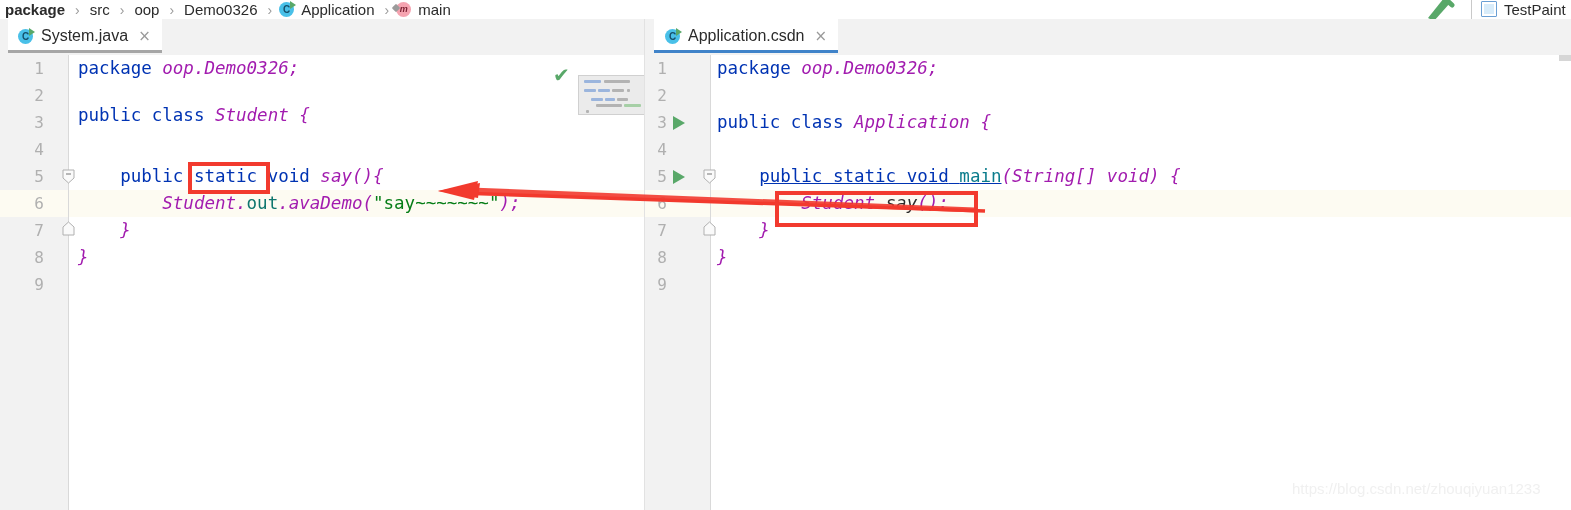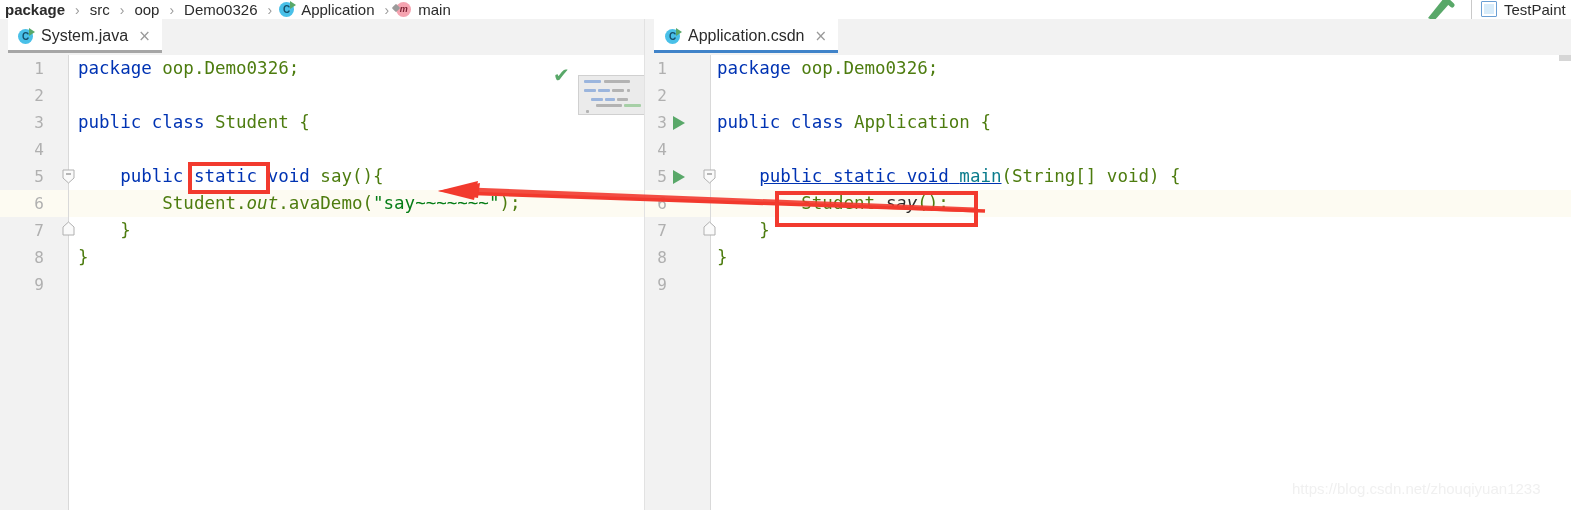--- a/index.html
+++ b/index.html
@@ -136,24 +136,24 @@
   .hl-line{
     position:absolute;left:0;right:0;height:27px;background:#fdfbf2;
   }
   .gutter-hl{
     position:absolute;left:0;width:100%;height:27px;background:#fdfbf2;
   }
 
   
   .kw{color:#0033b3;}
   .str{color:#067d17;}
-  .fieldi{color:#4d7c0f;font-style:italic;text-align:center;}
+  .fieldi{color:#0f766e;text-align:center;}
   .methi{font-style:italic;}
   .mname{color:#0b7c8c;}
-  .plain{color:#4d7c0f;}
+  .plain{color:#a21caf;font-style:italic;}
   .underlined{text-decoration:underline;text-decoration-color:#0033b3;}
 
   
   .run-arrow{
     position:absolute;width:0;height:0;
     border-left:12px solid #59a869;
     border-top:7px solid transparent;border-bottom:7px solid transparent;
   }
   .fold{
     position:absolute;width:13px;height:15px;
@@ -266,21 +266,21 @@
           <svg class="fold" style="left:62px;top:166px;" viewBox="0 0 13 15">
             <path d="M6.5 1 L12 6 V14 H1 V6 Z" fill="#fafafa" stroke="#b0b0b0"></path>
           </svg>
         </div>
 
         <div class="code-area">
           <div class="hl-line" style="top:135px;"></div>
 
           <div class="line" style="position:absolute;top:0px;left:9px;"><span class="kw">package</span><span class="plain"> oop.Demo0326;</span></div>
           <div class="line" style="position:absolute;top:27px;left:9px;"></div>
-          <div class="line" style="position:absolute;top:54px;left:9px;"><span class="kw">public class</span><span class="plain"> Student {</span></div>
+          <div class="line" style="position:absolute;top:47px;left:9px;"><span class="kw">public class</span><span class="plain"> Student {</span></div>
           <div class="line" style="position:absolute;top:81px;left:9px;"></div>
           <div class="line" style="position:absolute;top:108px;left:9px;"><span class="plain">    </span><span class="kw">public static void</span><span class="plain"> </span><span class="plain">say</span><span class="plain">(){</span></div>
           <div class="line" style="position:absolute;top:135px;left:9px;"><span class="plain">        Student.</span><span class="fieldi">out</span><span class="plain">.avaDemo(</span><span class="str">"say~~~~~~~"</span><span class="plain">);</span></div>
           <div class="line" style="position:absolute;top:162px;left:9px;"><span class="plain">    }</span></div>
           <div class="line" style="position:absolute;top:189px;left:9px;"><span class="plain">}</span></div>
           <div class="line" style="position:absolute;top:216px;left:9px;"></div>
         </div>
 
         <div class="checkmark" style="left:553px;top:10px;">✔</div>
         <div class="minimap">

